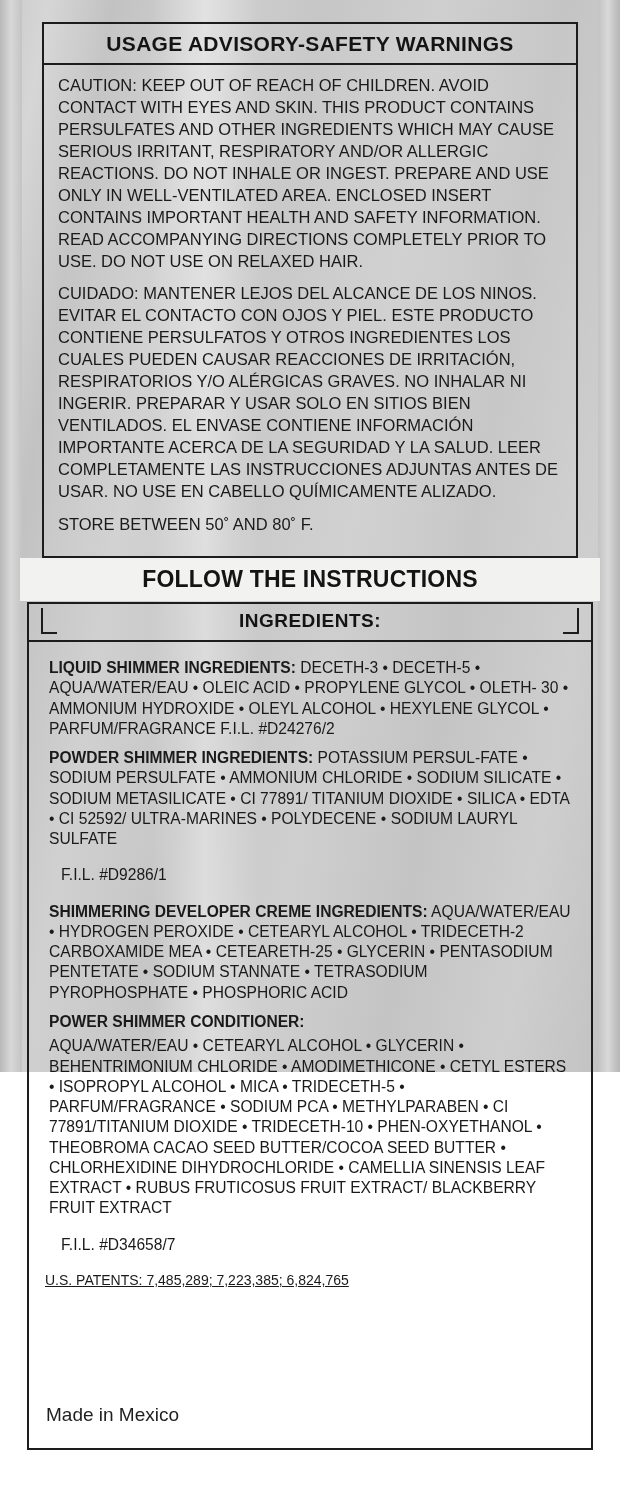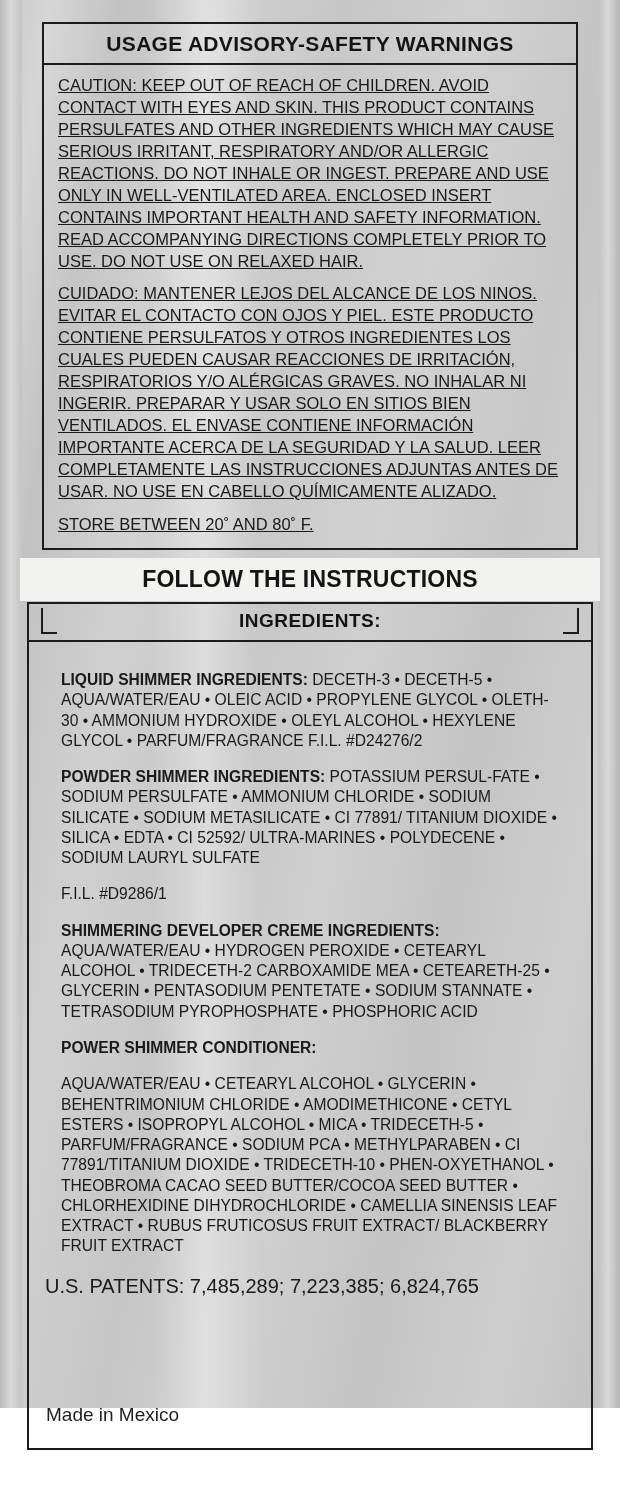--- a/index.html
+++ b/index.html
@@ -10,21 +10,21 @@
   body {
     width: 620px;
     height: 1500px;
     font-family: "Liberation Sans", sans-serif;
     color: #1a1a1a;
     overflow: hidden;
   }
   .package {
     position: relative;
     width: 620px;
-    height: 1408px;
+    height: 1072px;
     background: linear-gradient(100deg, #c9c9c9 0%, #d6d6d6 6%, #c2c2c2 14%, #d0d0d0 26%, #c6c6c6 40%, #cfcfcf 55%, #c4c4c4 70%, #cecece 85%, #c0c0c0 100%);
     box-sizing: border-box;
     border-radius: 6px;
   }
   .edge-left {
     position: absolute;
     left: 0; top: 0; bottom: 0;
     width: 22px;
     background: linear-gradient(90deg, #b9b9b9 0%, #d8d8d8 50%, #c4c4c4 100%);
   }
@@ -55,22 +55,21 @@
   .advisory-title {
     text-align: center;
     font-size: 21px;
     font-weight: bold;
     letter-spacing: 0.3px;
     padding: 8px 4px 7px 4px;
     border-bottom: 2px solid #1c1c1c;
     color: #141414;
   }
   .advisory-body {
-    padding: 10px 14px 12px 14px;
-    text-decoration: underline;
+    padding: 10px 14px 20px 14px;
   }
   .para {
     font-size: 16.5px;
     line-height: 1.33;
     margin: 0 0 11px 0;
     color: #1a1a1a;
     text-transform: none;
   }
   .para:last-child { margin-bottom: 0; }
 
@@ -127,32 +126,33 @@
   .ing-body {
     padding: 12px 16px 0 16px;
   }
   .ing-group {
     margin-bottom: 9px;
   }
   .ing-text {
     font-size: 15.6px;
     line-height: 1.3;
     color: #1a1a1a;
-    margin: 16px;
+    margin: 4px;
   }
   .ing-text b { font-weight: bold; }
   .fil {
     font-size: 15.6px;
     line-height: 1.3;
     margin: 16px;
   }
   .patents {
-    font-size: 20px;
+    font-size: 14px;
     line-height: 1.3;
     margin: 8px 0 16px 0;
+    text-decoration: underline;
   }
 
   .made-in {
     position: absolute;
     left: 46px;
     top: 1404px;
     font-size: 19px;
     color: #1f1f1f;
   }
 </style>
@@ -162,21 +162,21 @@
 <div class="package">
   <div class="edge-left"></div>
   <div class="edge-right"></div>
   <div class="sheen"></div>
 
   <div class="advisory">
     <div class="advisory-title">USAGE ADVISORY-SAFETY WARNINGS</div>
     <div class="advisory-body">
       <p class="para">CAUTION: KEEP OUT OF REACH OF CHILDREN. AVOID CONTACT WITH EYES AND SKIN. THIS PRODUCT CONTAINS PERSULFATES AND OTHER INGREDIENTS WHICH MAY CAUSE SERIOUS IRRITANT, RESPIRATORY AND/OR ALLERGIC REACTIONS. DO NOT INHALE OR INGEST. PREPARE AND USE ONLY IN WELL-VENTILATED AREA. ENCLOSED INSERT CONTAINS IMPORTANT HEALTH AND SAFETY INFORMATION. READ ACCOMPANYING DIRECTIONS COMPLETELY PRIOR TO USE. DO NOT USE ON RELAXED HAIR.</p>
       <p class="para">CUIDADO: MANTENER LEJOS DEL ALCANCE DE LOS NINOS. EVITAR EL CONTACTO CON OJOS Y PIEL. ESTE PRODUCTO CONTIENE PERSULFATOS Y OTROS INGREDIENTES LOS CUALES PUEDEN CAUSAR REACCIONES DE IRRITACIÓN, RESPIRATORIOS Y/O ALÉRGICAS GRAVES. NO INHALAR NI INGERIR. PREPARAR Y USAR SOLO EN SITIOS BIEN VENTILADOS. EL ENVASE CONTIENE INFORMACIÓN IMPORTANTE ACERCA DE LA SEGURIDAD Y LA SALUD. LEER COMPLETAMENTE LAS INSTRUCCIONES ADJUNTAS ANTES DE USAR. NO USE EN CABELLO QUÍMICAMENTE ALIZADO.</p>
-      <p class="para">STORE BETWEEN 20˚ AND 80˚ F.</p>
+      <p class="para">STORE BETWEEN 50˚ AND 80˚ F.</p>
     </div>
   </div>
 
   <div class="follow-bar">FOLLOW THE INSTRUCTIONS</div>
 
   <div class="ingredients">
     <div class="ing-header">
       <span class="corner tl"></span>
       <span class="corner tr"></span>
       <div class="ing-header-title">INGREDIENTS:</div>
@@ -192,20 +192,21 @@
         <p class="fil">F.I.L. #D9286/1</p>
       </div>
 
       <div class="ing-group">
         <p class="ing-text"><b>SHIMMERING DEVELOPER CREME INGREDIENTS:</b><span> AQUA/WATER/EAU • HYDROGEN PEROXIDE • CETEARYL ALCOHOL • TRIDECETH-2 CARBOXAMIDE MEA • CETEARETH-25 • GLYCERIN • PENTASODIUM PENTETATE • SODIUM STANNATE • TETRASODIUM PYROPHOSPHATE • PHOSPHORIC ACID</span></p>
       </div>
 
       <div class="ing-group">
         <p class="ing-text"><b>POWER SHIMMER CONDITIONER:</b></p>
         <p class="ing-text">AQUA/WATER/EAU • CETEARYL ALCOHOL • GLYCERIN • BEHENTRIMONIUM CHLORIDE • AMODIMETHICONE • CETYL ESTERS • ISOPROPYL ALCOHOL • MICA • TRIDECETH-5 • PARFUM/FRAGRANCE • SODIUM PCA • METHYLPARABEN • CI 77891/TITANIUM DIOXIDE • TRIDECETH-10 • PHEN-OXYETHANOL • THEOBROMA CACAO SEED BUTTER/COCOA SEED BUTTER • CHLORHEXIDINE DIHYDROCHLORIDE • CAMELLIA SINENSIS LEAF EXTRACT • RUBUS FRUTICOSUS FRUIT EXTRACT/ BLACKBERRY FRUIT EXTRACT</p>
+        <p class="fil">F.I.L. #D34658/7</p>
       </div>
 
       <p class="patents">U.S. PATENTS: 7,485,289; 7,223,385; 6,824,765</p>
     </div>
   </div>
 
   <div class="made-in">Made in Mexico</div>
 </div>
 
 </body></html>

